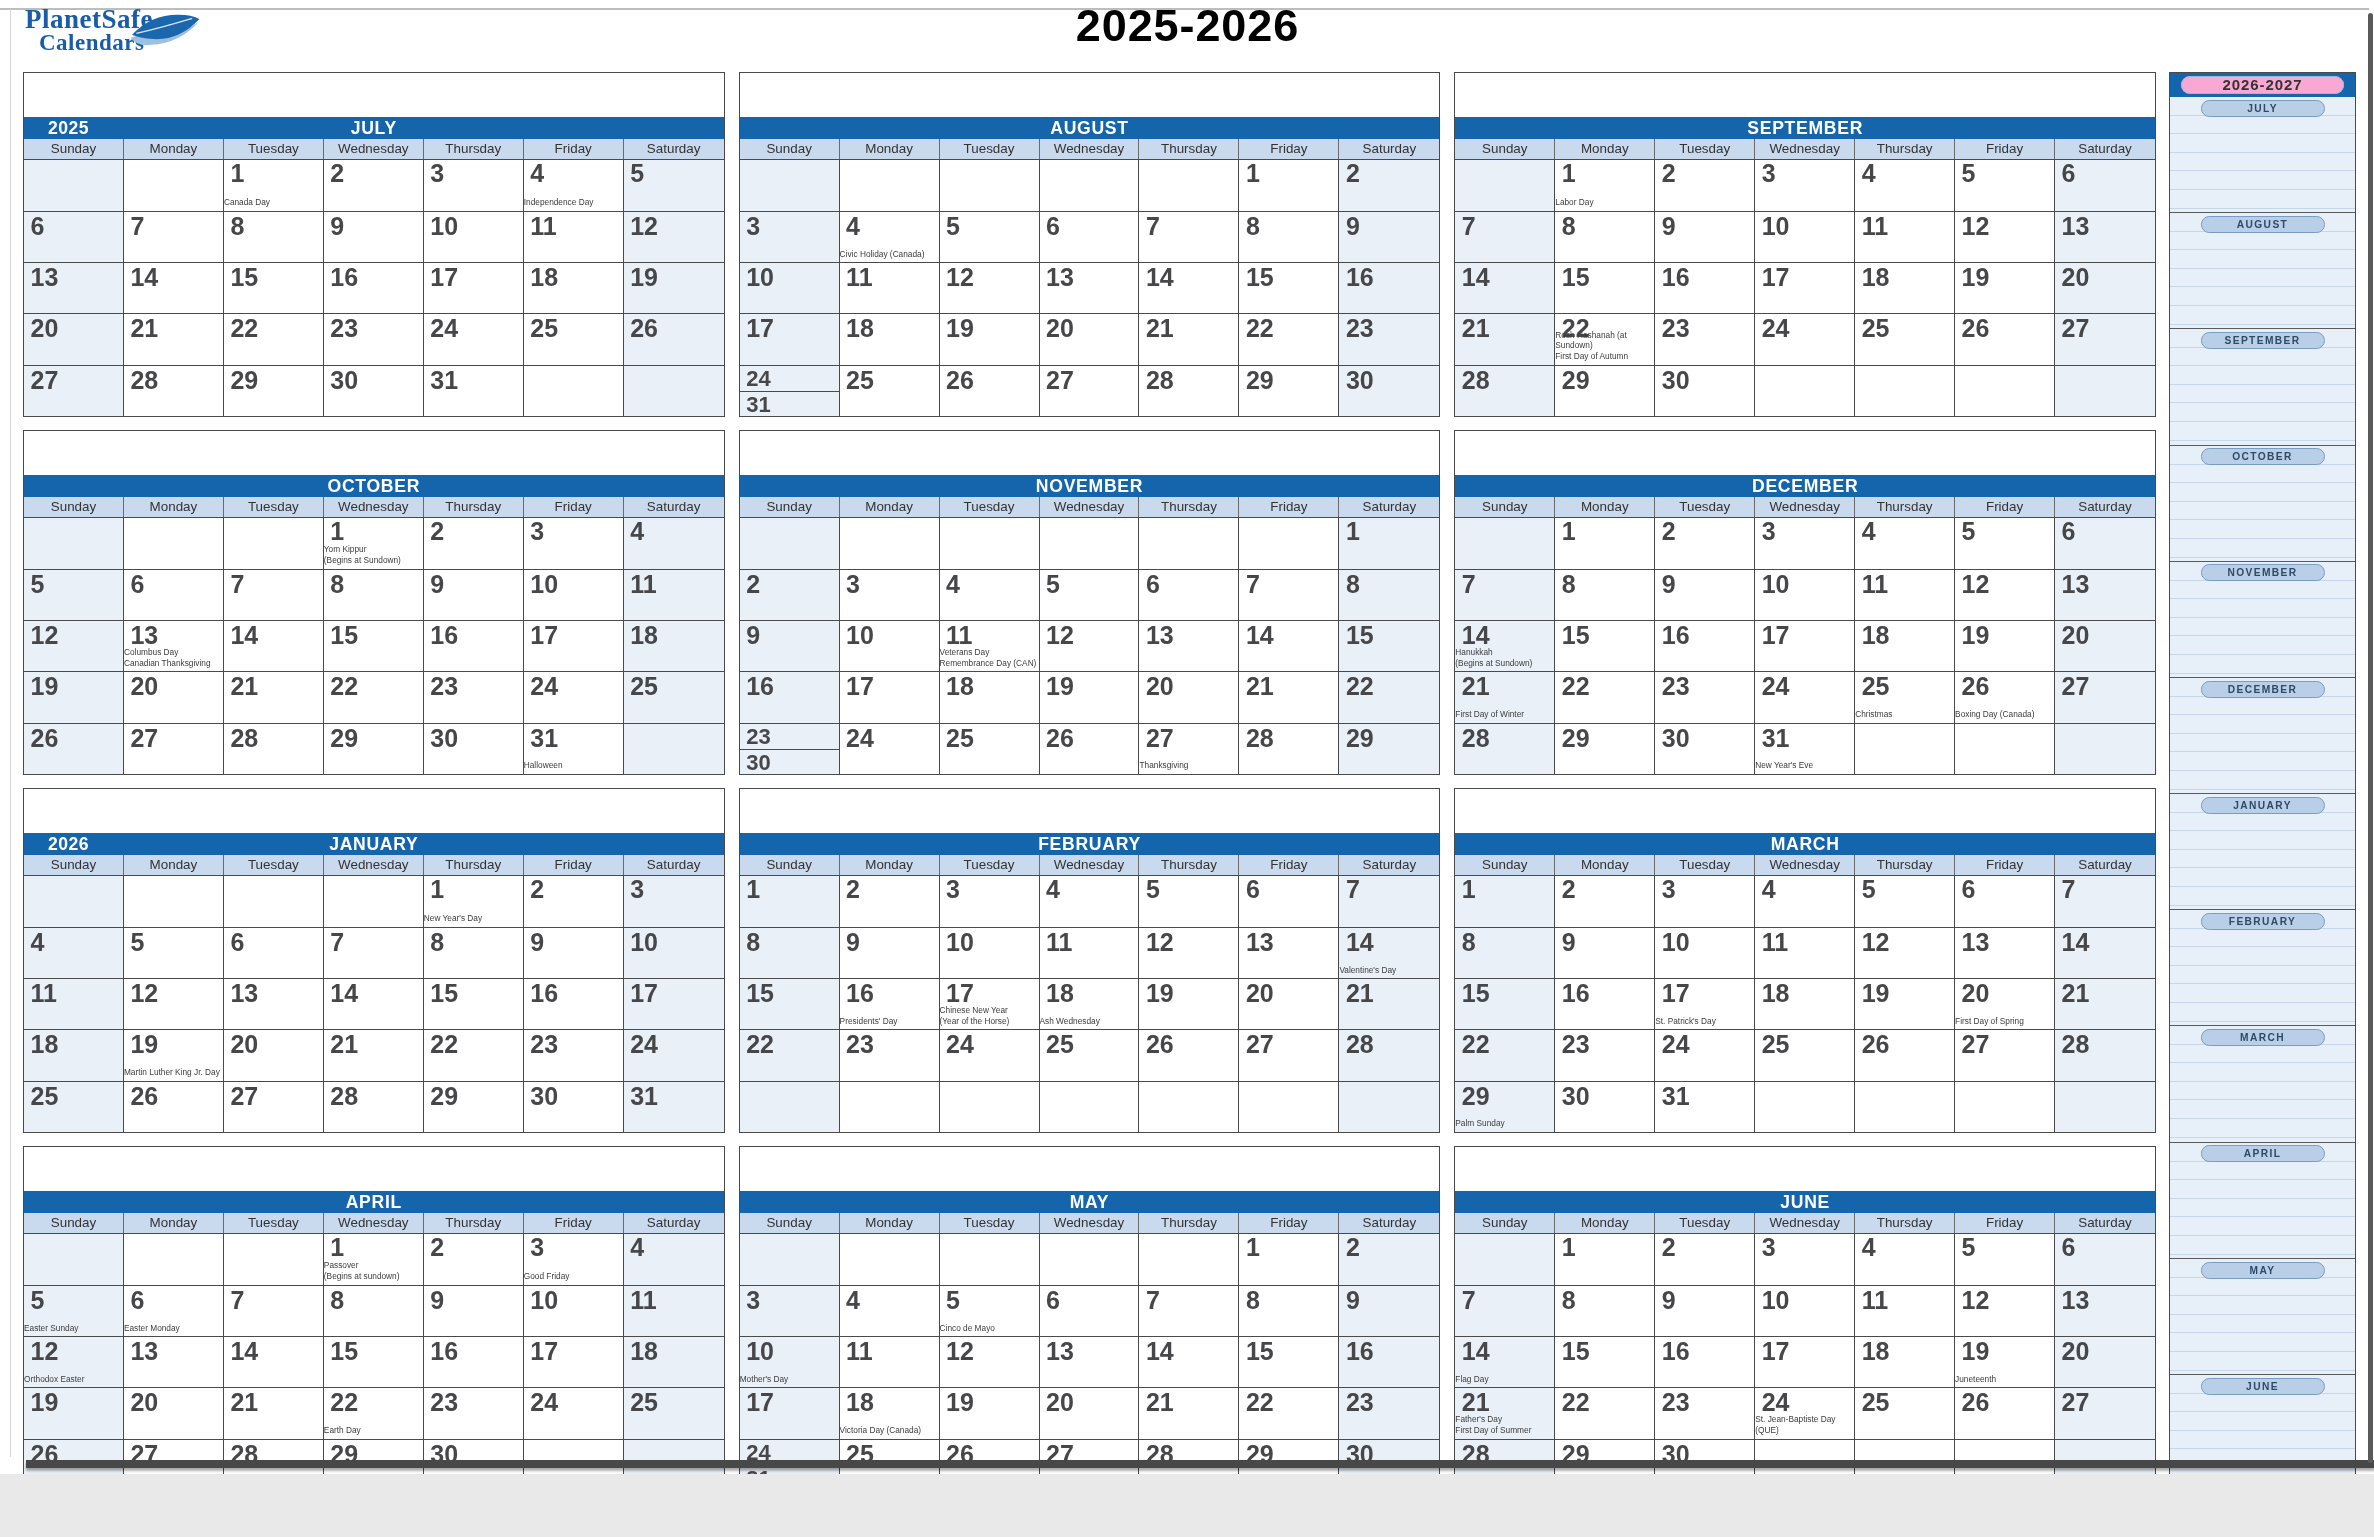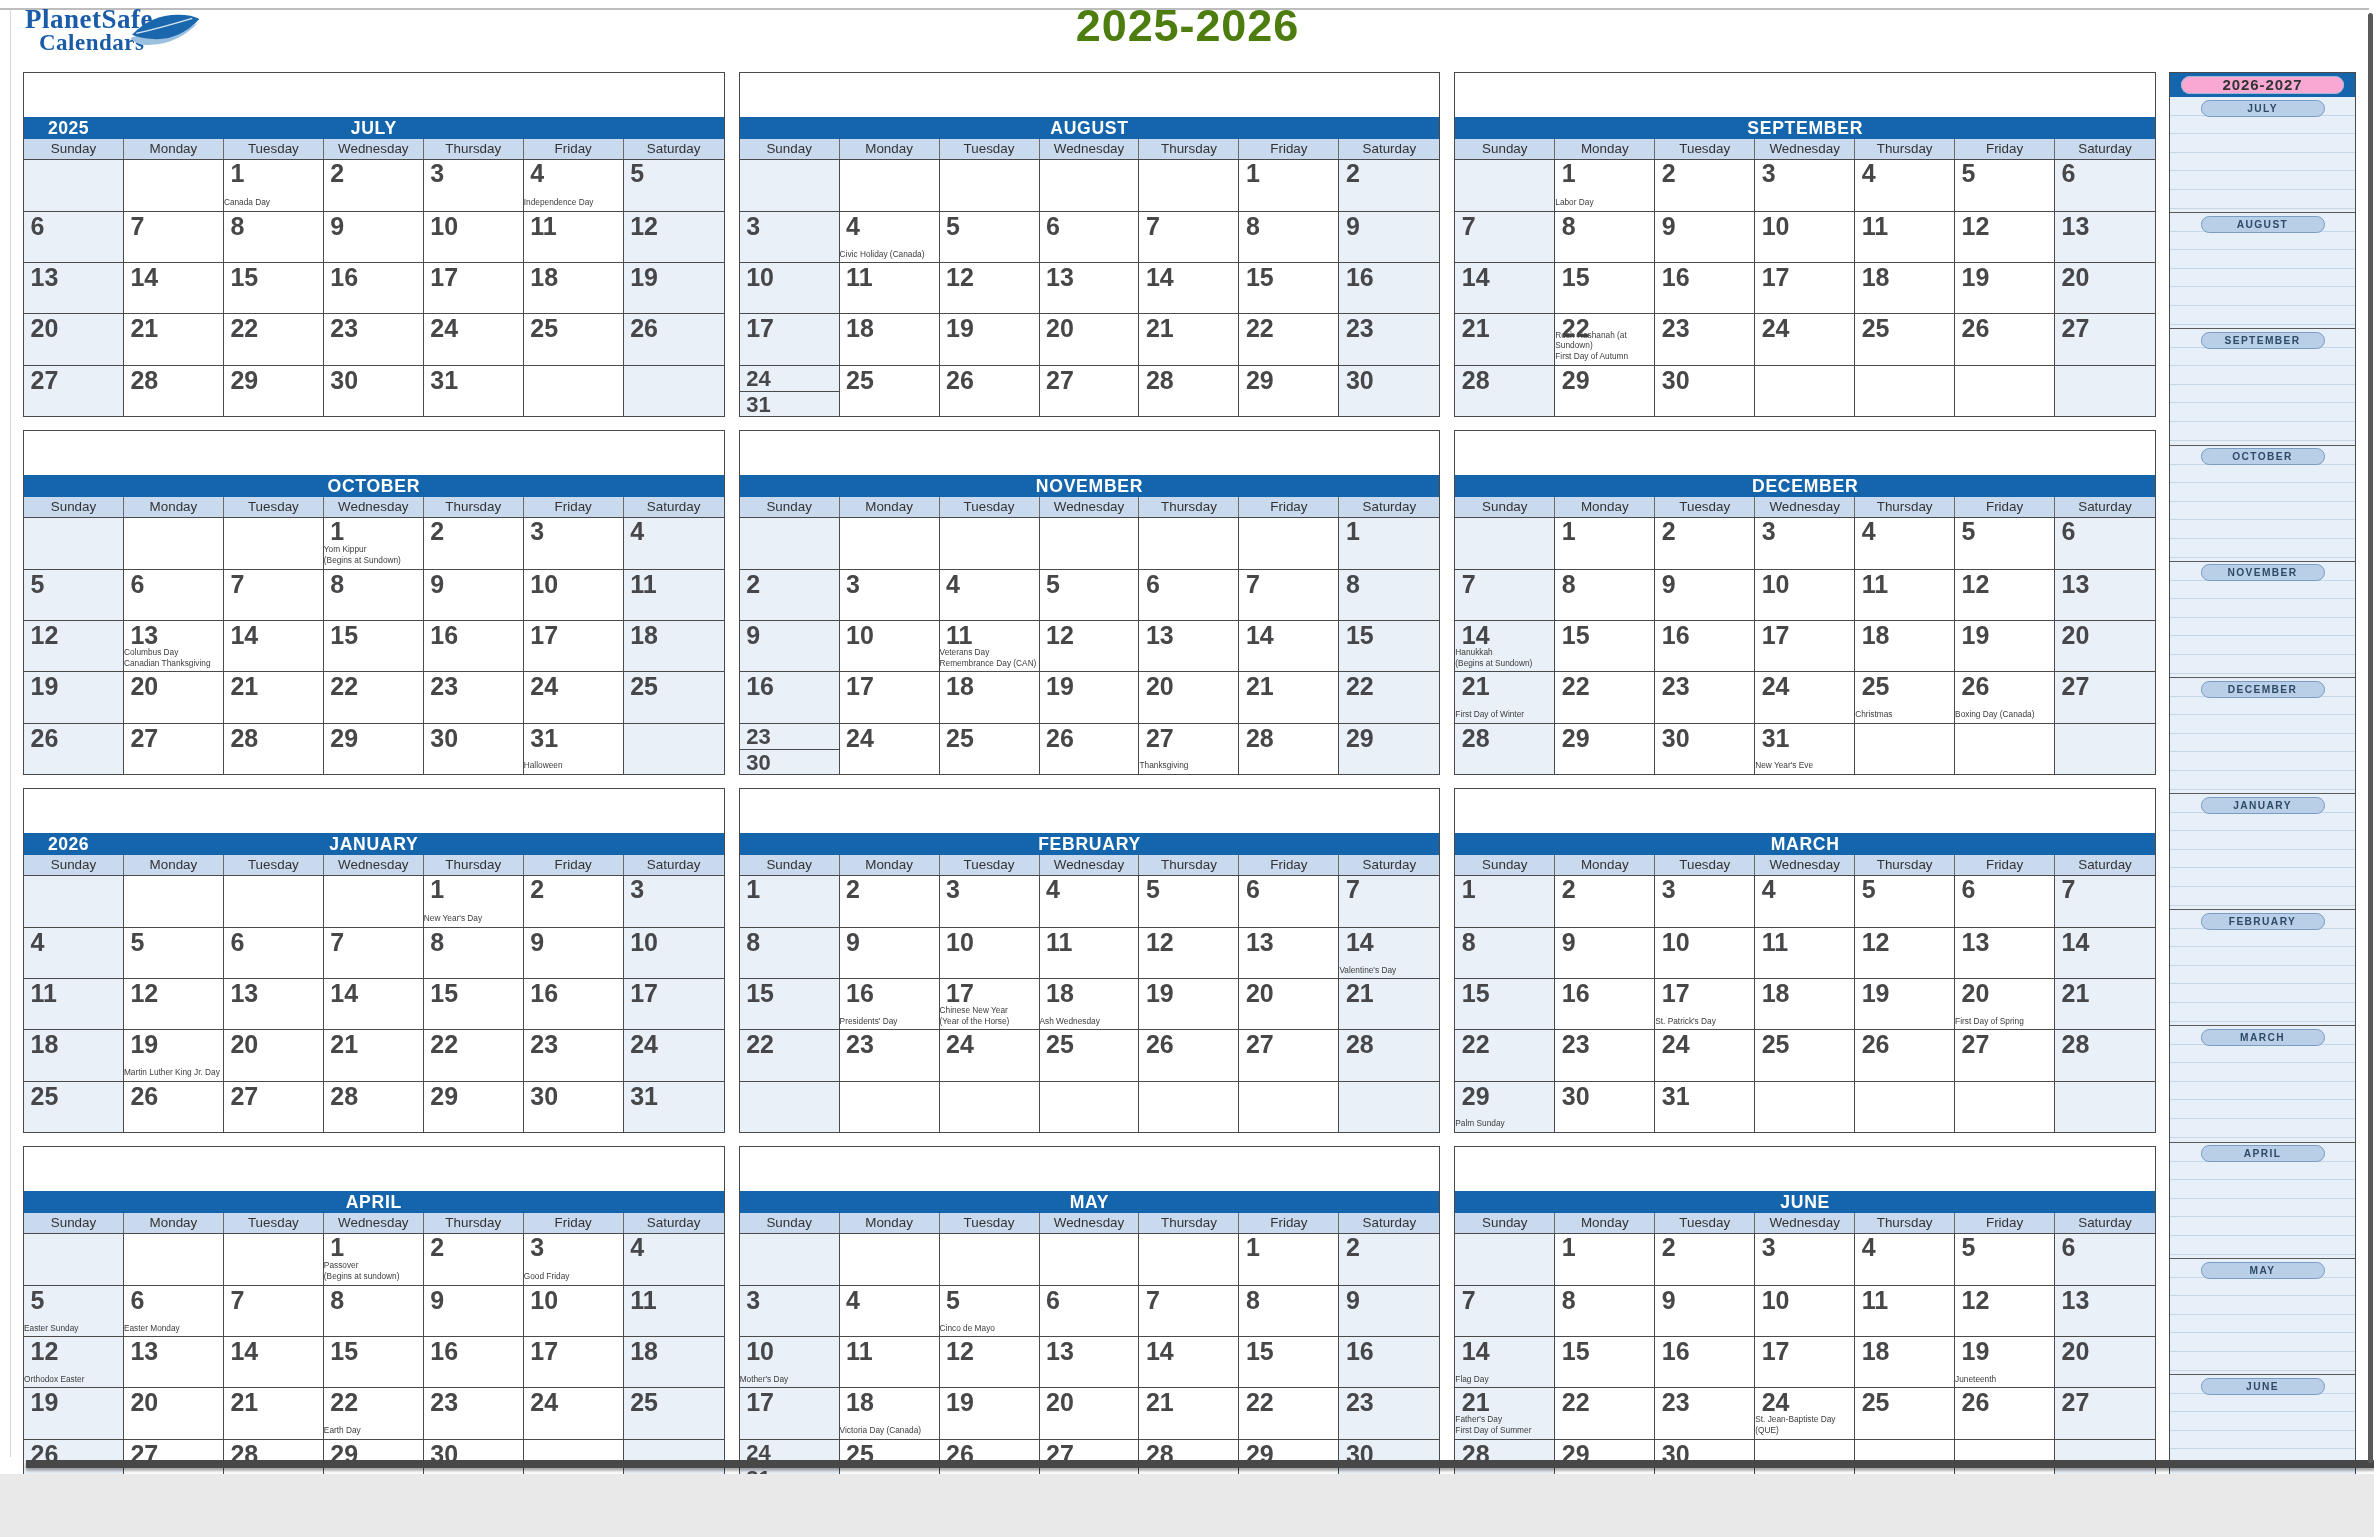--- a/index.html
+++ b/index.html
@@ -10,21 +10,21 @@
   .left-edge{position:absolute;left:10.2px;top:9.3px;bottom:16.7px;width:0.9px;background:#d7d7d7;}
   .right-edge{position:absolute;right:1.9px;top:13px;bottom:11px;width:5.6px;background:#5a5a5a;border-radius:2.8px;}
   .bottom-bar{position:absolute;left:26px;right:0;bottom:5.6px;height:8.3px;background:#484848;box-shadow:0 2.8px 2.8px rgba(0,0,0,.35);}
 
   
   .logo{position:absolute;left:25px;top:7.4px;color:#1a5ca8;font-family:"Liberation Serif",serif;font-weight:bold;line-height:.92;}
   .logo .l1{font-size:27px;letter-spacing:0.5px;}
   .logo .l2{font-size:23px;margin-left:14px;letter-spacing:0.5px;}
   .logo svg{position:absolute;left:100px;top:1.9px;width:80px;height:43px;}
   .big-title{position:absolute;left:50%;top:0px;transform:translateX(-50%);
-             font-size:45px;font-weight:bold;color:#4d7c0f;letter-spacing:0.9px;}
+             font-size:45px;font-weight:bold;color:#000000;letter-spacing:0.9px;}
 
   
   #months{position:absolute;left:23px;top:72px;width:2133px;height:1419px;
           display:grid;grid-template-columns:repeat(3,1fr);grid-auto-rows:345px;gap:13px 14px;}
   .month{border:0.9px solid #4a4a4a;display:flex;flex-direction:column;background:#fff;box-sizing:border-box;}
   .titlebar{height:22px;flex:0 0 22px;background:#1565ad;color:#fff;position:relative;text-align:center;margin-top:44px;}
   .titletext{font-size:17.6px;font-weight:bold;line-height:22px;letter-spacing:0.7px;}
   .yearlabel{position:absolute;left:24px;top:0;font-size:17.6px;font-weight:bold;line-height:22px;letter-spacing:0.5px;}
   .dowrow{flex:0 0 19.5px;display:grid;grid-template-columns:repeat(7,1fr);background:#c9d9ee;border-bottom:0.9px solid #4a4a4a;}
   .dow{font-size:13.4px;color:#333;text-align:center;line-height:19.5px;border-right:0.9px solid #6b6b6b;}

